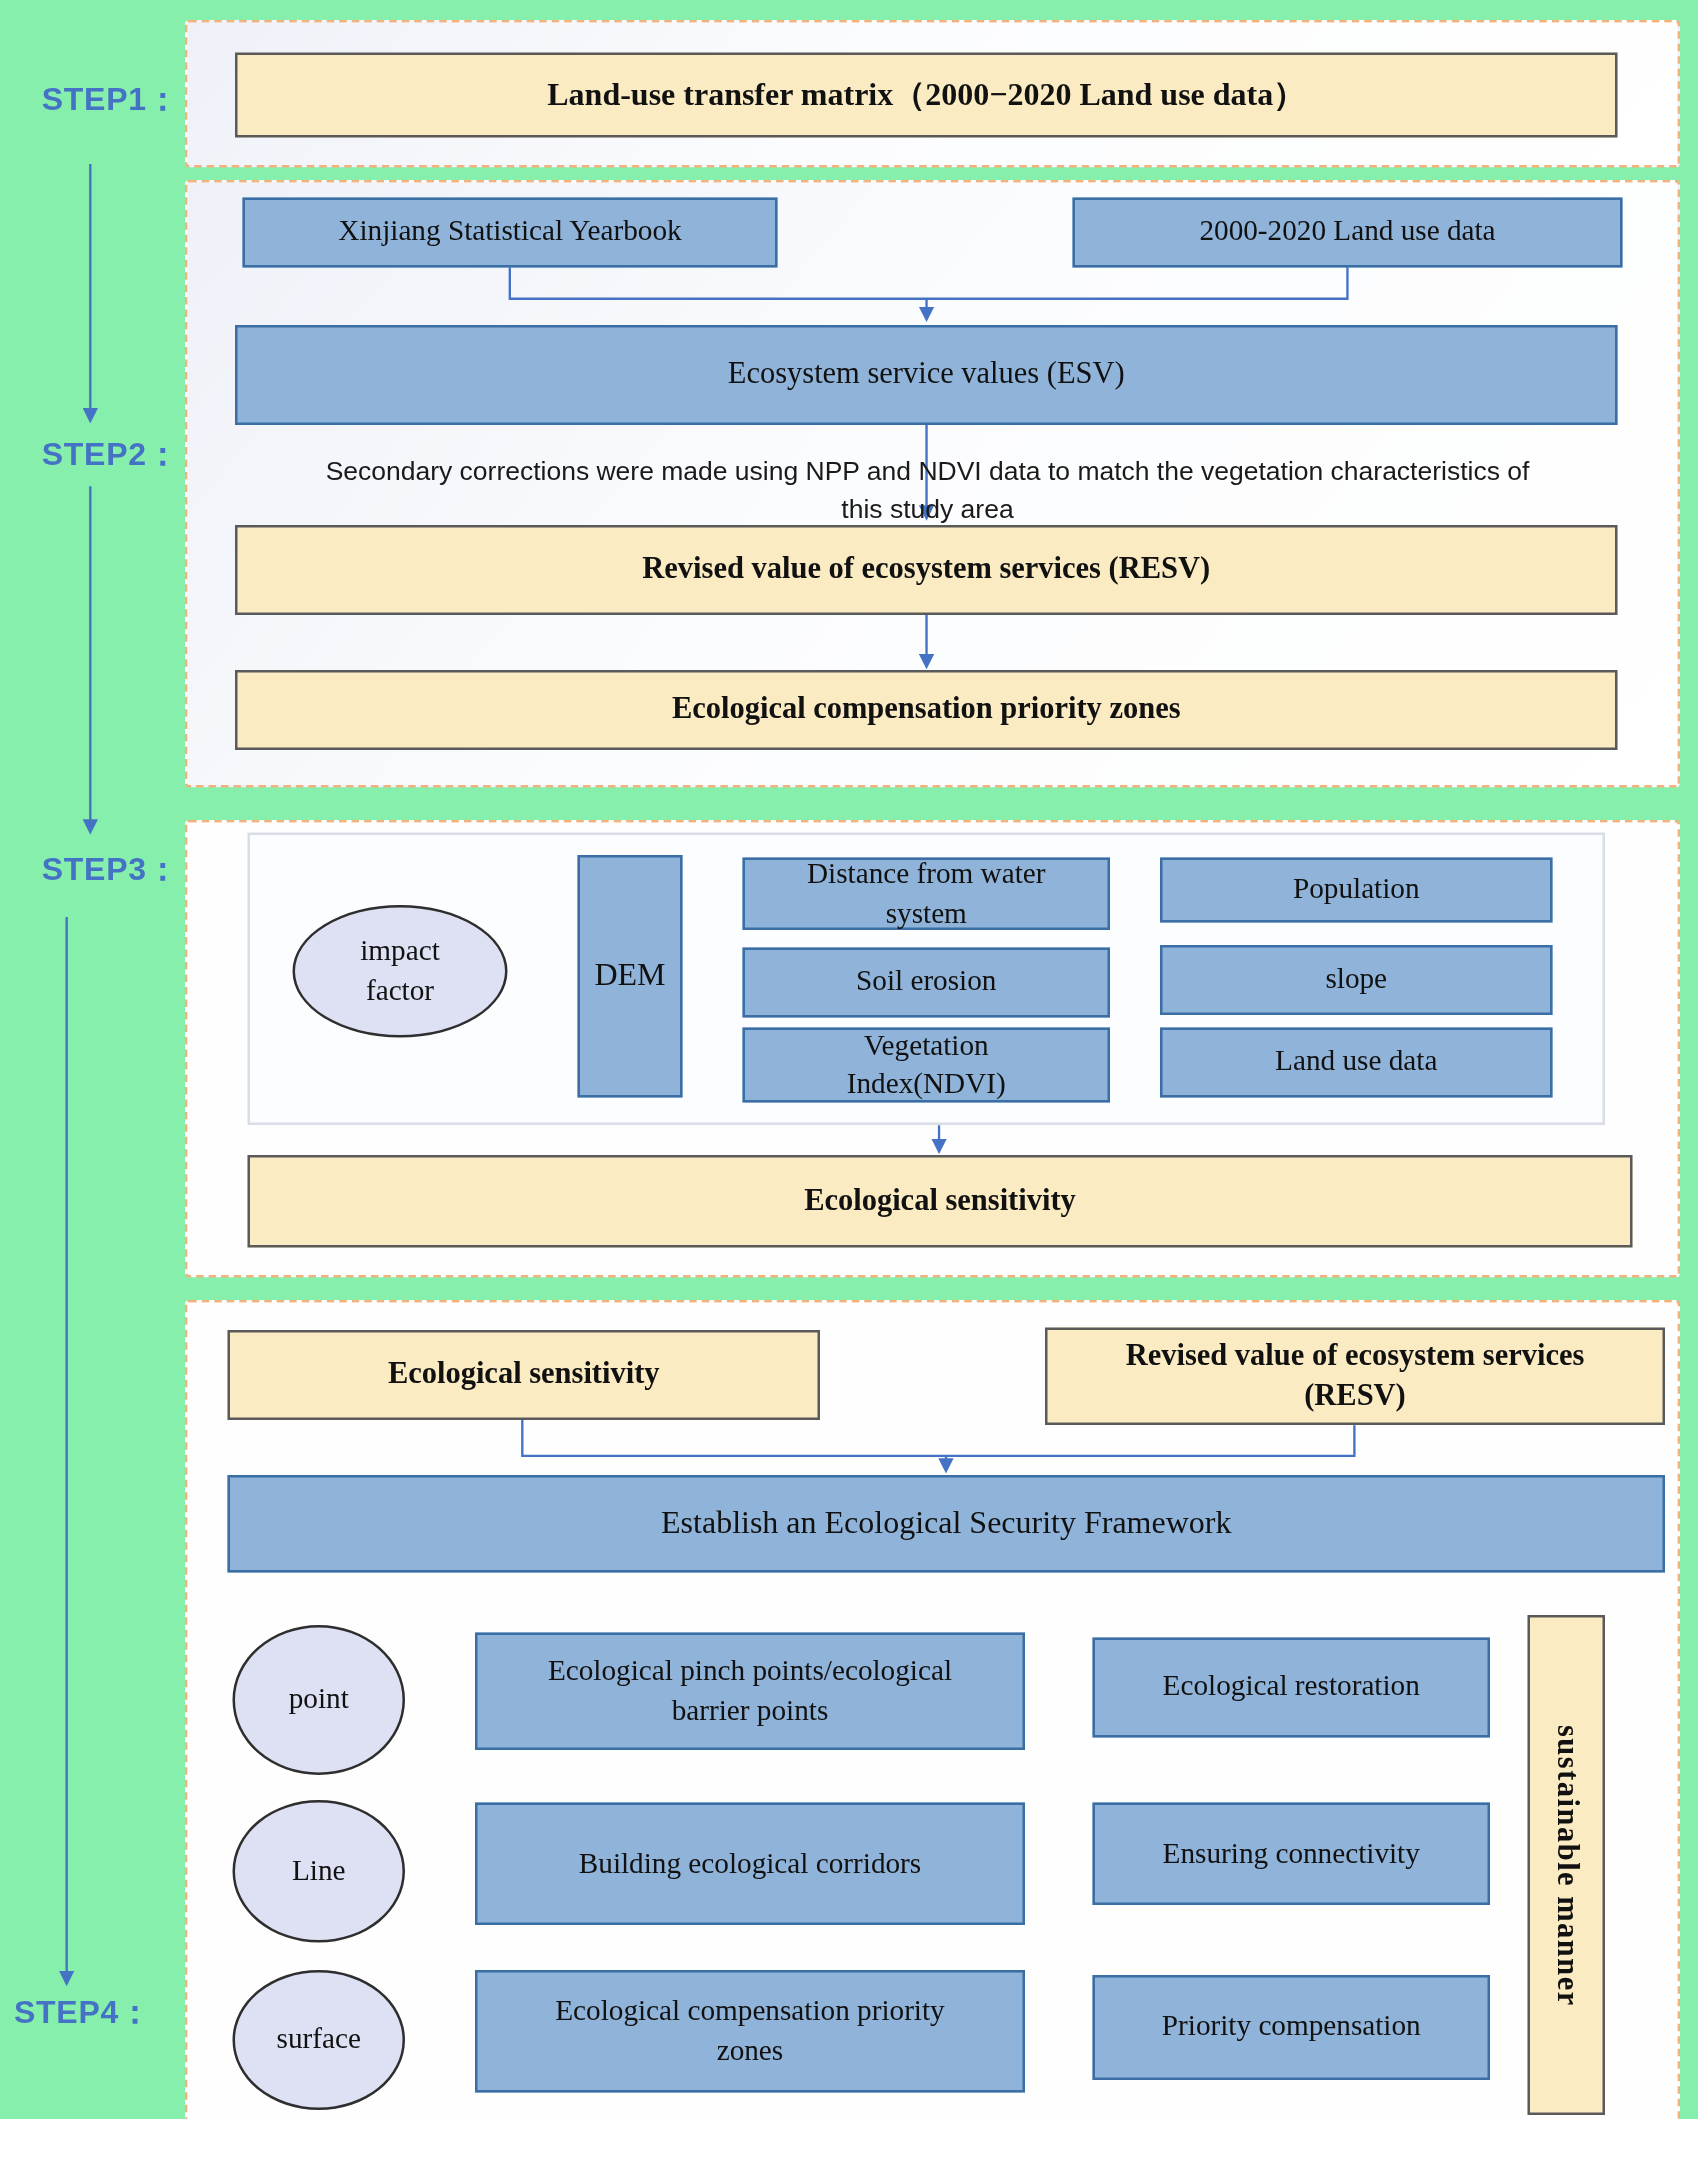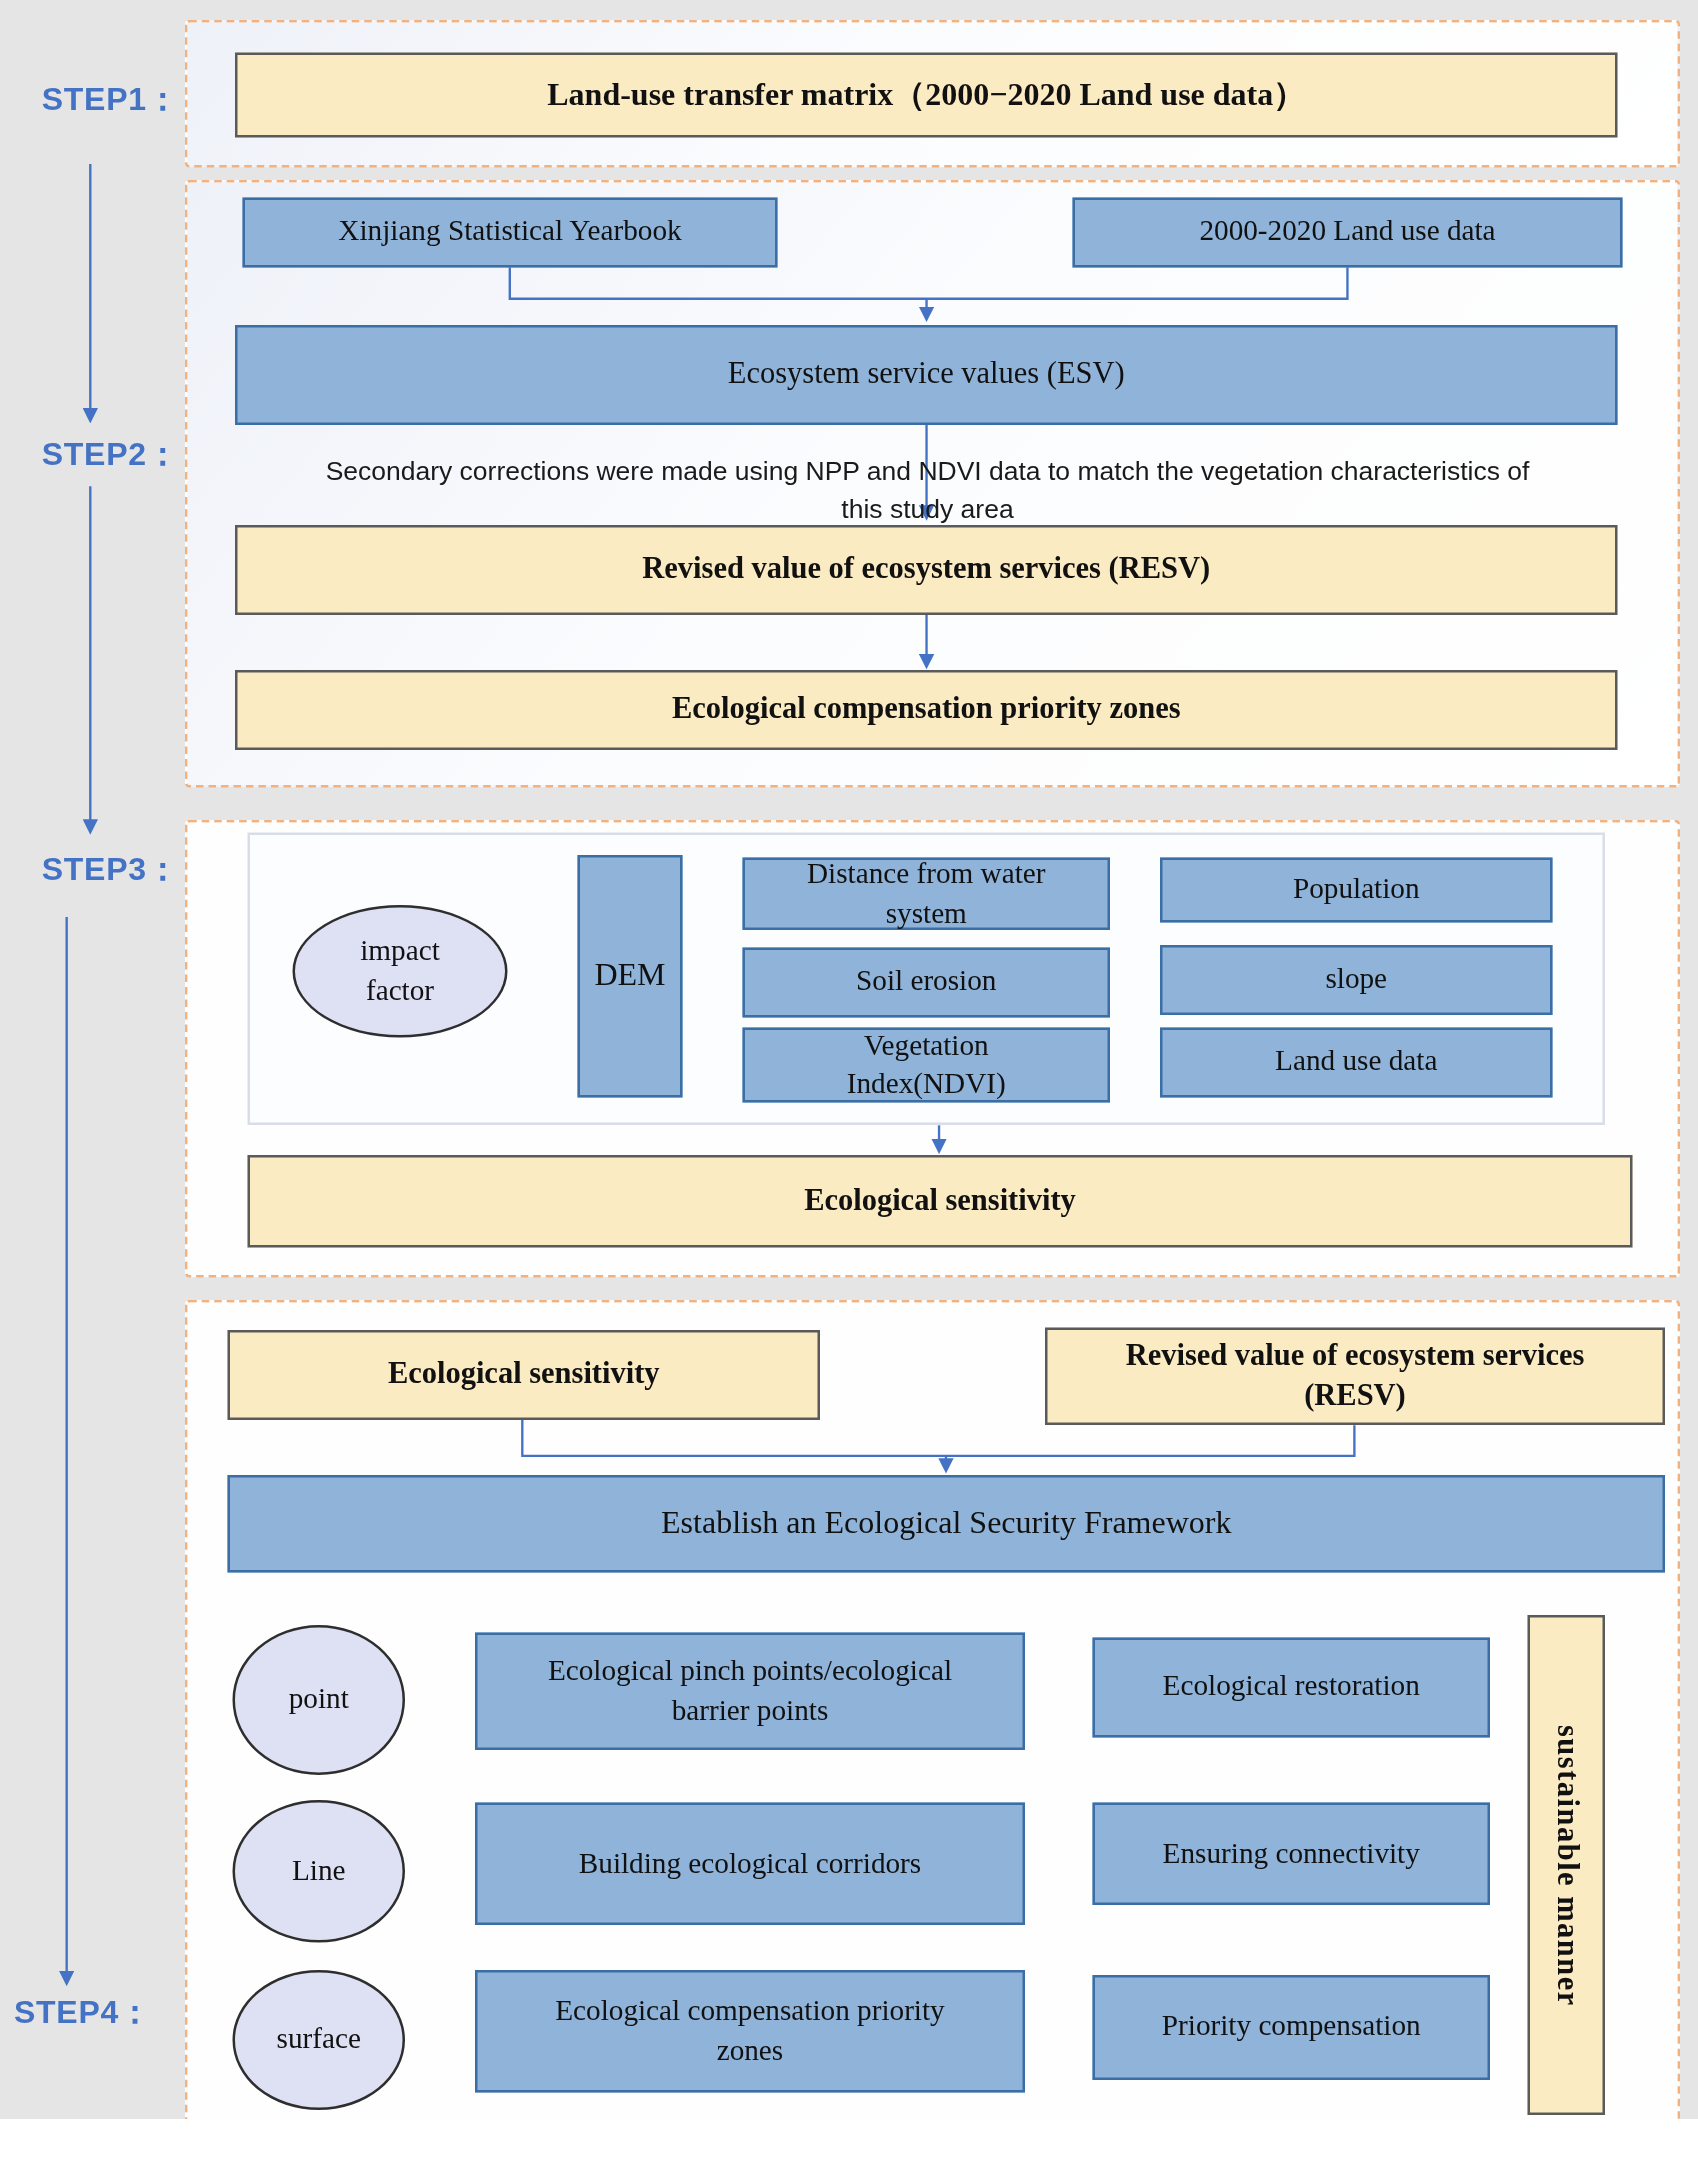--- a/index.html
+++ b/index.html
@@ -1,16 +1,16 @@
 <!DOCTYPE html>
 <html style="font-size:9px"><head>
 <meta charset="utf-8">
 <style>
   html,body{margin:0;padding:0;background:#ffffff;}
-  .viewport{position:relative;width:1698px;height:2119px;overflow:hidden;background:#e5e5e5;}
+  .viewport{position:relative;width:1698px;height:2119px;overflow:hidden;background:#86efac;}
   .canvas{
     position:relative;width:679px;height:873px;
     transform:scale(2.5);transform-origin:top left;
     font-family:"Liberation Serif","DejaVu Serif",serif;
     color:#111;
   }
   .abs{position:absolute;box-sizing:border-box;}
   .box{display:flex;align-items:center;justify-content:center;text-align:center;}
   .pre{white-space:pre-line;}
   .dashed{

